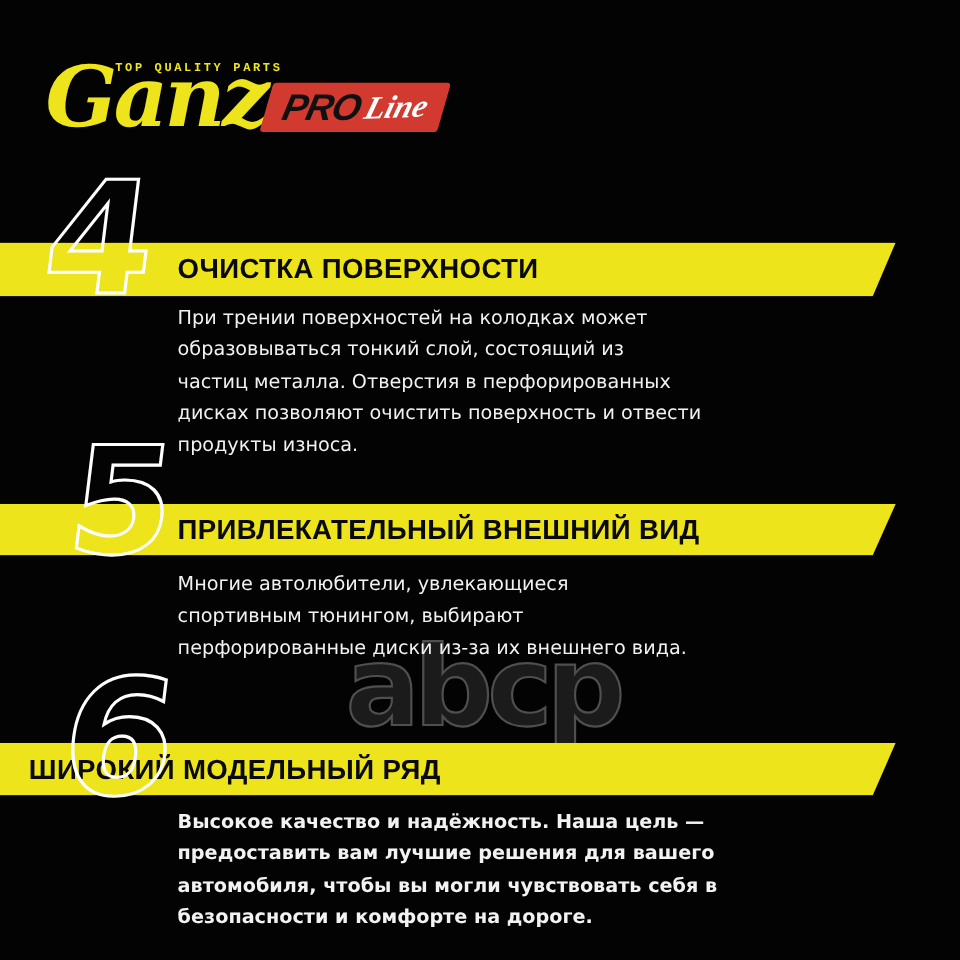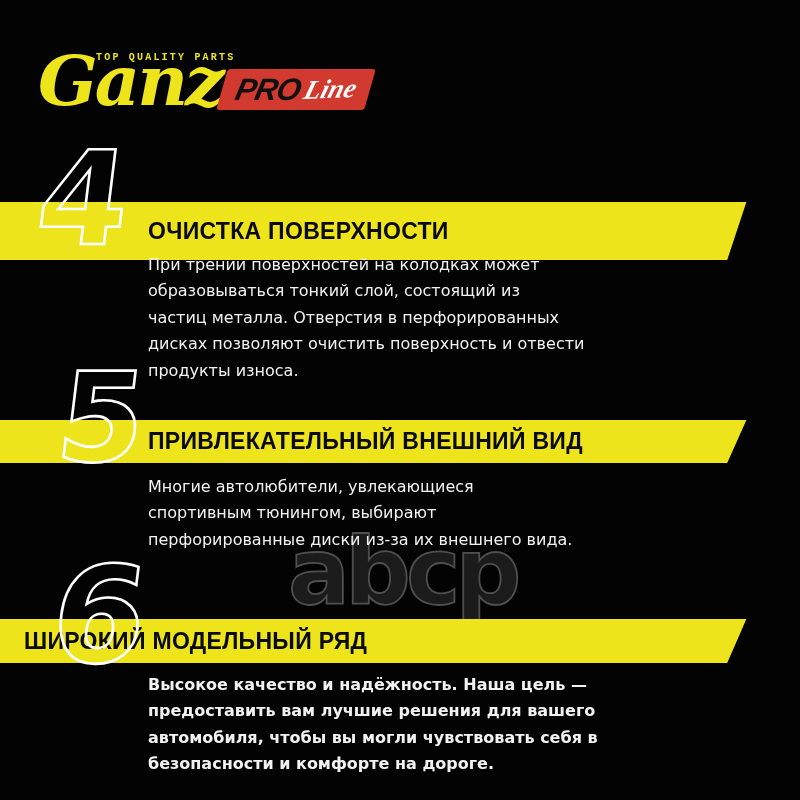--- a/index.html
+++ b/index.html
@@ -121,21 +121,21 @@
     font-family: "DejaVu Sans", sans-serif;
     font-size: 16px;
     line-height: 26.4px;
     color: #F2F2F2;
     white-space: pre-line;
     z-index: 4;
   }
 
   
   .num-4 { left: 22px;  top: 140px; }
-  .banner-4 { top: 202px; height: 58px; }
+  .banner-4 { top: 202px; height: 45px; }
   .body-4 { top: 252px; }
 
   .num-5 { left: 44px;  top: 365px; }
   .banner-5 { top: 420px; height: 43px; }
   .body-5 { top: 474px; }
 
   .num-6 { left: 38px;  top: 558px; }
   .banner-6 { top: 619px; height: 44px; padding-left: 24px; }
   .body-6 { top: 672px; font-weight: bold; }
 </style>

